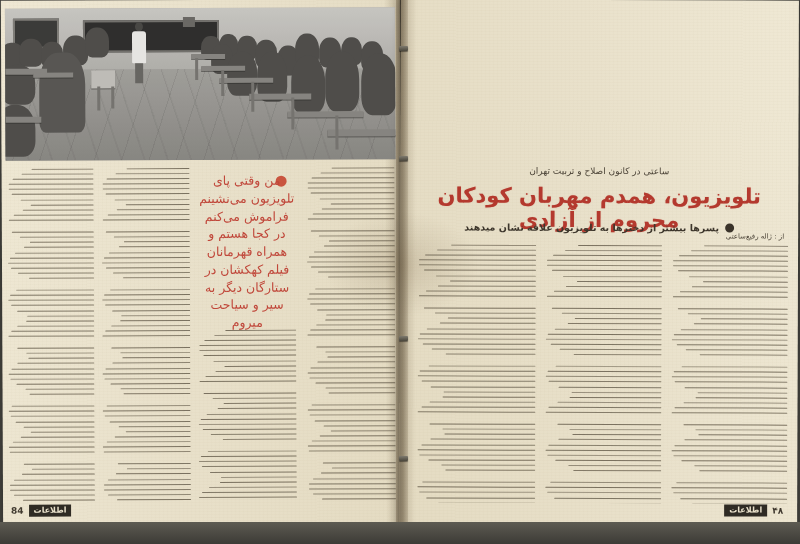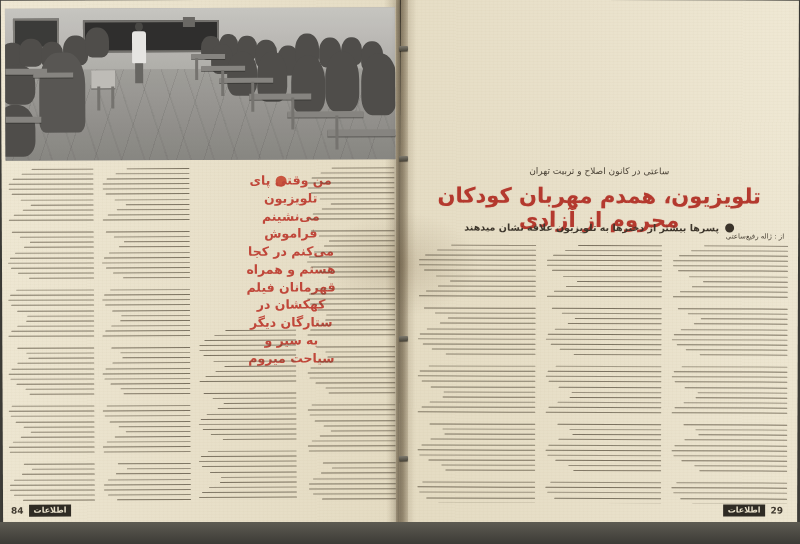--- a/index.html
+++ b/index.html
@@ -82,22 +82,22 @@
     text-align:center;width:100%;}
   .headline{position:absolute;left:0;right:0;text-align:center;
     color:#b4392e;font-size:21px;font-weight:bold;letter-spacing:-0.5px;
     text-shadow:0 0 1px rgba(180,57,46,.35);}
   .subhead-row{position:absolute;left:0;right:0;display:flex;align-items:center;
     justify-content:center;gap:6px;}
   .subhead{color:#3d362c;font-size:9.5px;font-weight:bold;}
   .bullet{width:9px;height:9px;border-radius:50%;background:#3a332a;flex:none;}
   .byline{position:absolute;color:#4a4236;font-size:7px;}
   
-  .pullquote{position:absolute;color:#c0473a;font-size:12.5px;font-weight:bold;
-    line-height:1.42;text-align:center;margin-left:44px;}
+  .pullquote{position:absolute;color:#c0473a;font-size:12.5px;font-weight:normal;
+    line-height:1.42;text-align:center;}
   .pq-bullet{position:absolute;width:11px;height:11px;border-radius:50%;
     background:#c9553f;}
   
   .col{position:absolute;overflow:hidden;}
   .tline{height:1px;background:#554c3c;opacity:.62;margin-bottom:4.1px;border-radius:1px;}
   .tline.sp{opacity:0;height:3px;margin-bottom:4.1px;}
   
   .folio{position:absolute;display:flex;align-items:center;gap:5px;}
   .folio-logo{background:#2f2b24;color:#e9e1cb;font-size:8px;font-weight:bold;
     padding:1px 5px 2px;letter-spacing:.5px;}
@@ -579,21 +579,21 @@
         <div class="tline" style="width:76%;opacity:0.69"></div>
         <div class="tline sp"></div>
         <div class="tline" style="width:96%;opacity:0.56"></div>
         <div class="tline" style="width:100%;opacity:0.75"></div>
         <div class="tline" style="width:98%;opacity:0.50"></div>
         <div class="tline" style="width:92%;opacity:0.72"></div>
         <div class="tline" style="width:82%;opacity:0.64"></div>
       </div>
 
     <div class="folio" style="right:14px;bottom:14px;">
-      <div class="folio-num">29</div>
+      <div class="folio-num">۴۸</div>
       <div class="folio-logo">اطلاعات</div>
     </div>
   </div>
 
   <div class="gutter"></div>
   <div class="staple" style="top:46px;"></div>
   <div class="staple" style="top:156px;"></div>
   <div class="staple" style="top:336px;"></div>
   <div class="staple" style="top:456px;"></div>
 

